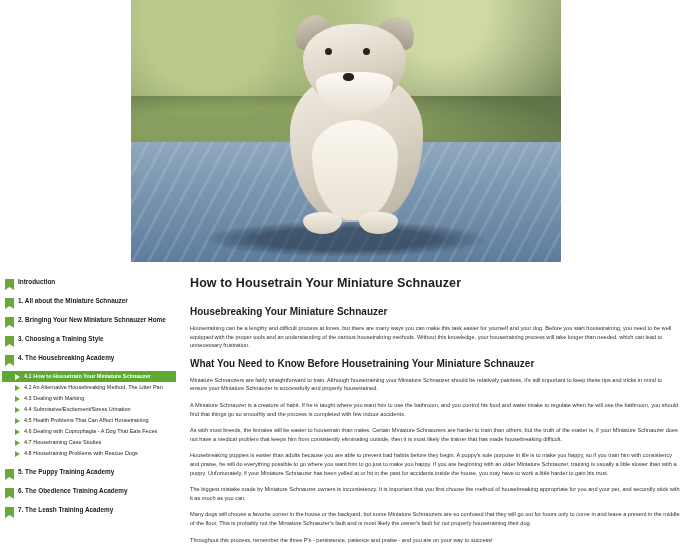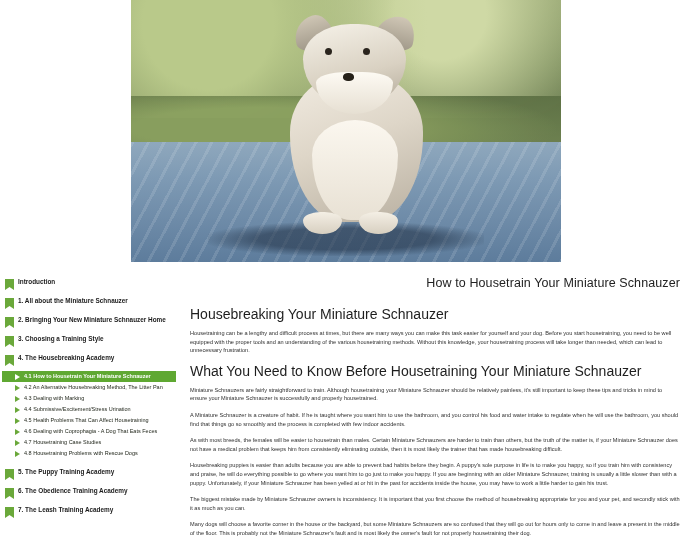--- a/index.html
+++ b/index.html
@@ -163,31 +163,31 @@
   .toc-sub.active .tick svg polygon { fill: #ffffff; }
   .toc-spacer { height: 7px; }
 
   
   .content {
     position: absolute;
     left: 190px; top: 272px;
     width: 490px;
   }
   .doc-title {
-    text-align: right;
+    text-align: left;
     font-size: 12.5px;
     color: #222222;
-    font-weight: normal;
+    font-weight: bold;
     margin: 4px 0 16px 0;
     letter-spacing: .1px;
   }
   .h2 {
-    font-size: 14px;
+    font-size: 10px;
     color: #1e1e1e;
-    font-weight: normal;
+    font-weight: bold;
     margin: 0 0 7px 0;
   }
   .h2.spaced { }
   p.body {
     font-size: 5.6px;
     line-height: 8.6px;
     color: #303030;
     margin: 0 0 8px 0;
     text-align: left;
   }

